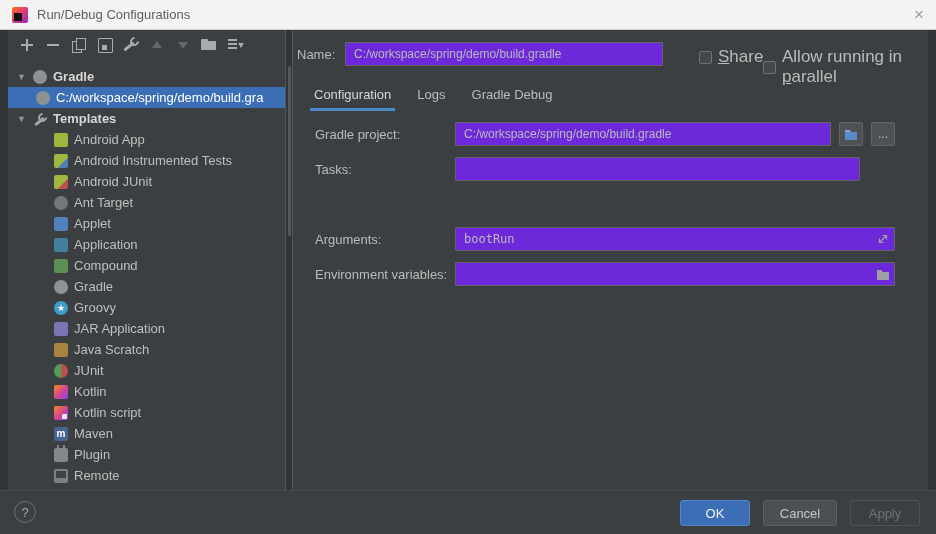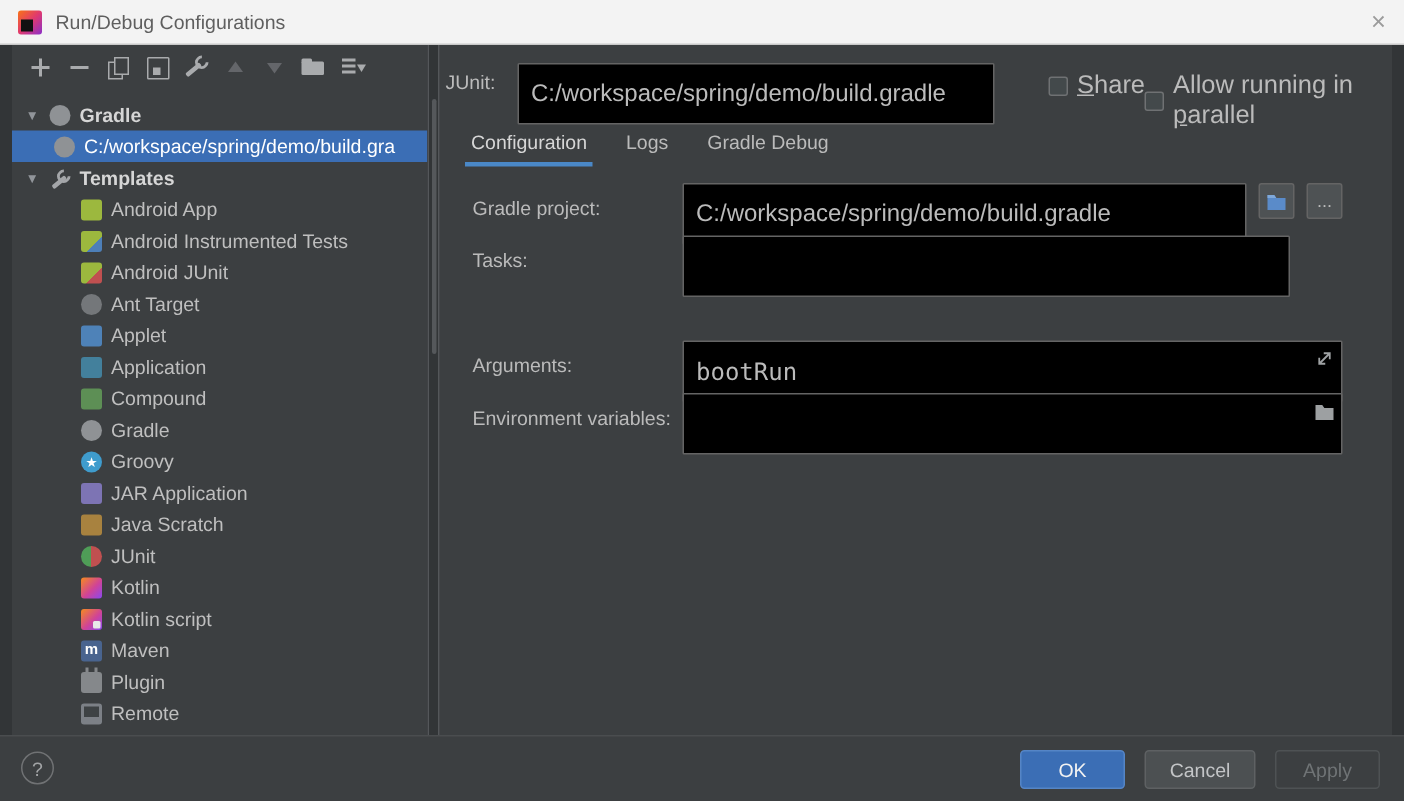--- a/index.html
+++ b/index.html
@@ -82,39 +82,39 @@
   .ic-maven { background: #49648f; }
   .ic-maven::before { content: "m"; display: block; color: #fff; font-size: 10px; font-weight: bold; text-align: center; line-height: 13px; }
   .ic-plugin { background: #85888b; }
   .ic-plugin::before { content: ""; position: absolute; top: -3px; left: 3px; width: 2px; height: 4px; background: #85888b; box-shadow: 6px 0 0 #85888b; }
   .ic-remote { background: #7c8086; }
   .ic-remote::before { content: ""; position: absolute; left: 2px; top: 2px; right: 2px; height: 7px; background: #3e4244; }
 
   
   .rp-label { position: absolute; font-size: 13px; color: #bbbbbb; }
   .tfield {
-    background: #000000; border: 1px solid #646464; border-radius: 1px;
-    color: #bbbbbb; font-size: 16px; padding: 0 8px; height: 41px; width: 100%;
+    background: #6d28d9; border: 1px solid #646464; border-radius: 1px;
+    color: #bbbbbb; font-size: 12px; padding: 0 8px; height: 24px; width: 100%;
     font-family: "Liberation Sans", sans-serif; outline: none;
   }
   .mono { font-family: "DejaVu Sans Mono", monospace; }
   .name-input-wrap { position: absolute; left: 345px; top: 42px; width: 318px; height: 24px; }
 
   .cbrow { position: absolute; top: 47px; display: flex; align-items: center; gap: 6px; font-size: 17px; cursor: pointer; }
   .cb-share { left: 699px; }
   .cb-parallel { left: 763px; }
   .cbbox { width: 13px; height: 13px; background: #43494b; border: 1px solid #6f7173; border-radius: 2px; flex: none; }
   .mn { text-decoration: underline; }
 
   .tabs { position: absolute; left: 301px; top: 81px; display: flex; font-size: 13px; }
   .tab { position: relative; padding: 6px 13px 9px 13px; color: #bbbbbb; cursor: pointer; }
   .tab.active { color: #d6d6d6; }
   .tab.active::after { content: ""; position: absolute; left: 9px; right: 9px; bottom: 0; height: 3px; background: #4a88c7; }
 
-  .frm-row { position: absolute; left: 315px; width: 580px; height: 24px; display: flex; align-items: flex-end; }
+  .frm-row { position: absolute; left: 315px; width: 580px; height: 24px; display: flex; align-items: center; }
   .frm-label { width: 140px; flex: none; font-size: 13px; color: #bbbbbb; }
   .fwrap { position: relative; flex: 1; height: 24px; }
   .fwrap.fixed376 { flex: none; width: 376px; }
   .fwrap.fixed405 { flex: none; width: 405px; }
   .fico { position: absolute; right: 5px; top: 5px; width: 14px; height: 14px; display: flex; align-items: center; justify-content: center; cursor: pointer; }
   .sq-btn { width: 24px; height: 24px; margin-left: 8px; flex: none; background: #4e5254; border: 1px solid #646464; border-radius: 2px;
     display: flex; align-items: center; justify-content: center; color: #bbbbbb; font-size: 12px; cursor: pointer; }
 
   
   .footer { position: absolute; left: 0; right: 0; bottom: 0; height: 44px; background: #3c3f41; border-top: 1px solid #4a4d4f; }
@@ -256,21 +256,21 @@
 
           <div class="row tpl">
             <span class="ti ic-remote"></span>
             <span>Remote</span>
           </div>
 
       </div>
     </div>
   </div>
 
-  <span class="rp-label" style="left:297px; top:47px;">JUnit:</span>
+  <span class="rp-label" style="left:297px; top:47px;">Name:</span>
   <div class="name-input-wrap">
     <input class="tfield" value="C:/workspace/spring/demo/build.gradle" style="">
   </div>
 
   <div class="cbrow cb-share">
     <span class="cbbox"></span>
     <span><span></span><span class="mn">S</span><span>hare</span></span>
   </div>
   <div class="cbrow cb-parallel">
     <span class="cbbox"></span>

